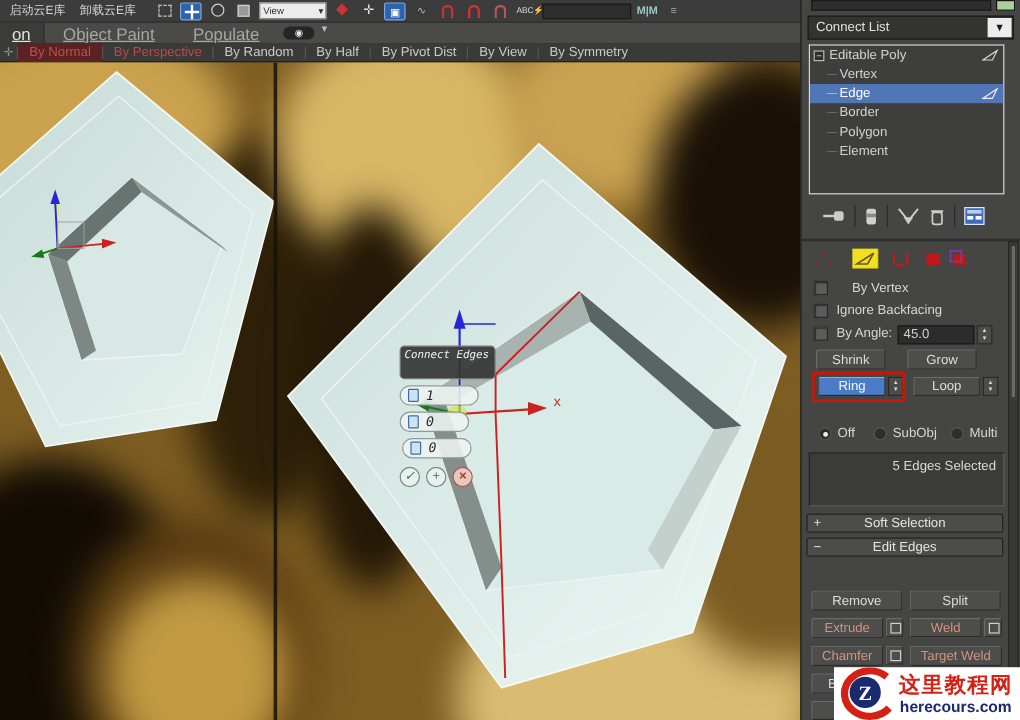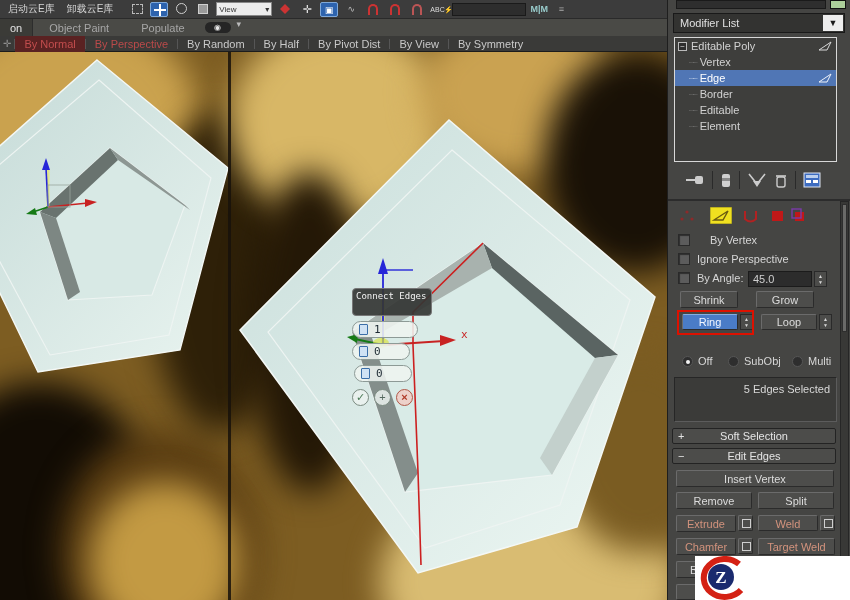--- a/index.html
+++ b/index.html
@@ -23,21 +23,21 @@
   .combo-white { width:56px; height:14px; background:#ececec; border:1px solid #888;
     font-size:8px; color:#333; display:flex; align-items:center; justify-content:space-between; padding:0 2px; }
   .combo-dark { width:74px; height:13px; background:#2d2d2d; border:1px solid #1a1a1a; }
   .magnet { width:10px; height:11px; border:2.5px solid #c33; border-bottom:none;
     border-radius:6px 6px 0 0; margin:2px auto; }
   .mirror-tri { width:0; height:0; border-top:5px solid transparent; border-bottom:5px solid transparent; display:inline-block; }
   .abc { color:#ddd; font-size:7px; text-align:center; line-height:15px; }
 
   
   #tabrow { left:0; top:19px; width:667px; height:17px; background:#4a4a46; display:flex; align-items:stretch; }
-  .tab { font-size:11px; color:#a6a6a6; display:flex; align-items:center; padding:0 16px; }
+  .tab { font-size:14px; color:#a6a6a6; display:flex; align-items:center; padding:0 16px;text-decoration:underline; }
   .tab.active { background:#3b3b37; color:#e2e2e2; border-right:1px solid #2d2d2d; padding:0 10px; }
   .tab-pill { width:26px; height:11px; background:#252525; border-radius:6px; margin:3px 4px;
     color:#e8e8e8; font-size:8px; display:flex; align-items:center; justify-content:center; }
   .tab-caret { color:#bbb; font-size:9px; margin-left:2px; }
 
   
   #ribbonrow { left:0; top:36px; width:667px; height:16px; background:#3a3a38;
     display:flex; align-items:center; border-bottom:1px solid #1c1c1c; }
   .rb { font-size:11px; color:#c9c9c9; padding:0 9px; height:16px; line-height:16px; white-space:nowrap; }
   .rb-sep { width:1px; height:10px; background:#565656; }
@@ -45,21 +45,21 @@
   .rb.hot { color:#bb4a4a; }
   .rb-chev { color:#8f8f8f; font-size:10px; padding:0 3px; }
 
   
   #viewport { left:0; top:52px; width:667px; height:548px; background:#7d5d22; overflow:hidden; }
   .blob { position:absolute; border-radius:50%; filter:blur(16px); }
   #vp-divider { position:absolute; left:228px; top:0; width:3px; height:548px; background:#17120a; opacity:.85; }
   #vp-svg { position:absolute; left:0; top:0; }
 
   
-  #caddy { position:absolute; left:352px; top:236px; width:90px; }
+  #caddy { position:absolute; left:333px; top:236px; width:90px;font-style:italic; }
   .caddy-title { width:80px; height:28px; background:rgba(52,54,52,.92); border:1px solid #777;
     border-radius:4px; color:#f2f2f2; font-family:"DejaVu Sans Mono", monospace; font-size:9px;
     padding:2px 3px; letter-spacing:0; }
   .pill { height:17px; background:rgba(238,244,240,.88); border:1px solid #8d9a96; border-radius:9px;
     display:flex; align-items:center; gap:6px; padding:0 6px; margin-top:5px;
     color:#1d2a33; font-size:11px; font-family:"DejaVu Sans Mono", monospace; }
   .pill .ic { width:9px; height:11px; background:#cfe2f4; border:1px solid #3a6ea8; border-radius:1px; flex:0 0 auto; }
   .caddy-btns { display:flex; gap:5px; margin-top:7px; }
   .cbtn { width:17px; height:17px; border-radius:50%; border:1.5px solid #7a8a80;
     background:rgba(235,242,238,.85); color:#55695f; font-size:11px; line-height:14px; text-align:center; }
@@ -299,21 +299,21 @@
       </div>
     </div>
   </div>
 
   <div id="panel" class="abs">
 
     <div id="namefield" class="p-abs"></div>
     <div id="colorswatch" class="p-abs"></div>
 
     <div id="modcombo" class="p-abs">
-      <span>Modifier List</span>
+      <span>Connect List</span>
       <span class="arrowbox">▼</span>
     </div>
 
     <div id="stackbox" class="p-abs">
       <div class="stk-row">
         <span class="minusbox">−</span>
         <span>Editable Poly</span>
         <svg class="feather" width="14" height="10">
           <polygon points="1,9 13,1 9,9" fill="none" stroke="#d8d8d8" stroke-width="1"></polygon>
           </svg>
@@ -328,21 +328,21 @@
         <svg class="feather" width="14" height="10">
           <polygon points="1,9 13,1 9,9" fill="none" stroke="#eef2fa" stroke-width="1"></polygon>
           </svg>
       </div>
       <div class="stk-row child">
         <span class="dots">┈┈</span>
           <span>Border</span>
       </div>
       <div class="stk-row child">
         <span class="dots">┈┈</span>
-          <span>Editable</span>
+          <span>Polygon</span>
       </div>
       <div class="stk-row child">
         <span class="dots">┈┈</span>
           <span>Element</span>
       </div>
     </div>
 
     <div id="stacktools" class="p-abs">
       <svg width="20" height="16">
         <line x1="1" y1="8" x2="10" y2="8" stroke="#ccc" stroke-width="2"></line>
@@ -389,21 +389,21 @@
       <rect x="3" y="4" width="11" height="10" fill="#c01818"></rect>
       </svg>
     <svg class="so-icon" style="left:122px;" width="17" height="17">
       <rect x="5" y="5" width="9" height="9" fill="#c01818"></rect>
         <rect x="2" y="2" width="9" height="9" fill="none" stroke="#7a3aa8" stroke-width="1.4"></rect>
       </svg>
 
     <div class="chk" style="left:10px; top:234px;"></div>
     <div class="plabel" style="left:29px; top:234px;padding-left:13px;">By Vertex</div>
     <div class="chk" style="left:10px; top:253px;"></div>
-    <div class="plabel" style="left:29px; top:253px;">Ignore Perspective</div>
+    <div class="plabel" style="left:29px; top:253px;">Ignore Backfacing</div>
     <div class="chk" style="left:10px; top:272px;"></div>
     <div class="plabel" style="left:29px; top:272px;">By Angle:</div>
     <div class="numfield" style="left:80px; top:271px; width:64px; height:16px;">45.0</div>
     <div class="spinner" style="left:146px; top:271px; height:16px;">
         <span>▲</span>
         <span>▼</span>
       </div>
 
     <div class="pbtn" style="left:12px; top:291px; width:58px; height:17px; line-height:16px;">Shrink</div>
     <div class="pbtn" style="left:88px; top:291px; width:58px; height:17px; line-height:16px;">Grow</div>
@@ -433,21 +433,20 @@
 
     <div class="rollhdr" style="top:428px;">
       <span class="pm">+</span>
       <span>Soft Selection</span>
     </div>
     <div class="rollhdr" style="top:448px;">
       <span class="pm">−</span>
       <span>Edit Edges</span>
     </div>
 
-    <div class="pbtn" style="left:8px; top:470px; width:158px; height:17px; line-height:16px;">Insert Vertex</div>
     <div class="pbtn" style="left:8px; top:492px; width:76px; height:17px; line-height:16px;">Remove</div>
     <div class="pbtn" style="left:90px; top:492px; width:76px; height:17px; line-height:16px;">Split</div>
 
     <div class="pbtn warm" style="left:8px; top:515px; width:60px; height:17px; line-height:16px;">Extrude</div>
     <div class="setbox" style="left:70px; top:515px;"></div>
     <div class="pbtn warm" style="left:90px; top:515px; width:60px; height:16px; line-height:16px;">Weld</div>
     <div class="setbox" style="left:152px; top:515px;"></div>
 
     <div class="pbtn warm" style="left:8px; top:538px; width:60px; height:17px; line-height:16px;">Chamfer</div>
     <div class="setbox" style="left:70px; top:538px;"></div>
@@ -460,15 +459,19 @@
       <div id="scrollthumb"></div>
     </div>
   </div>
 
   <div id="watermark" class="abs">
     <svg width="52" height="44" viewBox="0 0 52 44">
       <path d="M44,8 A21,19 0 1 0 46,34" fill="none" stroke="#d42114" stroke-width="6"></path>
       <circle cx="26" cy="21" r="13" fill="#1a2a6e"></circle>
       <text x="26" y="27" text-anchor="middle" fill="#ffffff" font-size="17" font-weight="bold" font-family="Liberation Serif, serif">Z</text>
     </svg>
+    <div id="wm-text">
+      <div id="wm-site">这里教程网</div>
+      <div id="wm-url">herecours.com</div>
+    </div>
   </div>
 
 </div>
 
 </body></html>

